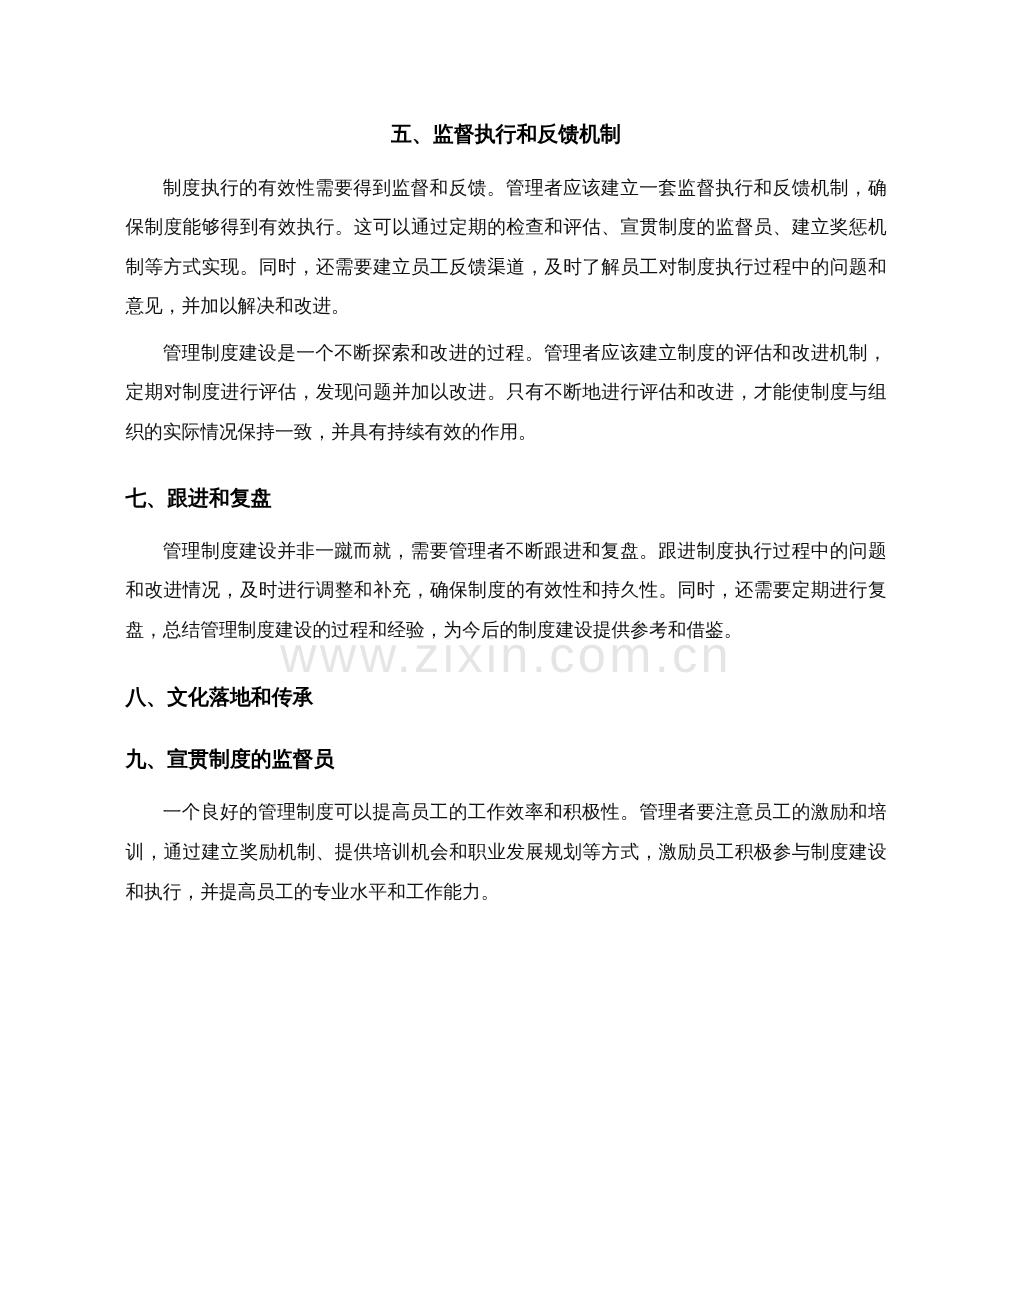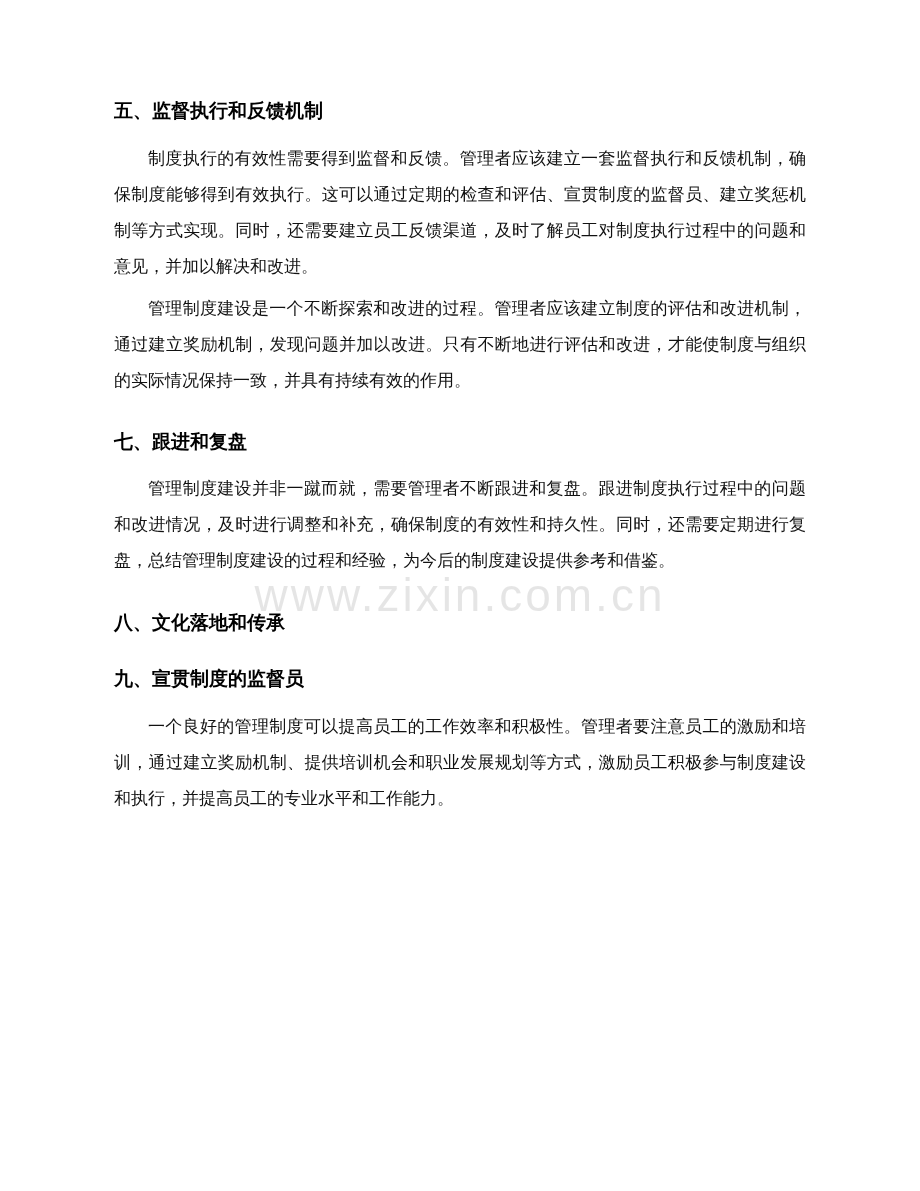--- a/index.html
+++ b/index.html
@@ -40,21 +40,21 @@
   }
   .doc-section { margin-bottom: 6px; }
   .doc-section h2 {
     font-family: "Liberation Sans", "DejaVu Sans", sans-serif;
     font-size: 19px;
     font-weight: 700;
     color: #000000;
     line-height: 1.4;
     margin: 30px 0 16px 0;
   }
-  .doc-section:first-child h2 { margin-top: 0; }
+  .doc-section:first-child h2 { margin-top: 12px; text-align: center; }
   .doc-section p {
     font-size: 17px;
     line-height: 2.12;
     text-align: justify;
     text-indent: 2em;
     color: #111111;
   }
 </style>
 </head>
 <body>
@@ -63,21 +63,21 @@
   <div class="watermark">www.zixin.com.cn</div>
 
   <div class="content">
 
     <div class="doc-section">
       <h2>五、监督执行和反馈机制</h2>
       <p>制度执行的有效性需要得到监督和反馈。管理者应该建立一套监督执行和反馈机制，确保制度能够得到有效执行。这可以通过定期的检查和评估、宣贯制度的监督员、建立奖惩机制等方式实现。同时，还需要建立员工反馈渠道，及时了解员工对制度执行过程中的问题和意见，并加以解决和改进。</p>
     </div>
 
     <div class="doc-section">
-      <p>管理制度建设是一个不断探索和改进的过程。管理者应该建立制度的评估和改进机制，通过建立奖励机制，发现问题并加以改进。只有不断地进行评估和改进，才能使制度与组织的实际情况保持一致，并具有持续有效的作用。</p>
+      <p>管理制度建设是一个不断探索和改进的过程。管理者应该建立制度的评估和改进机制，定期对制度进行评估，发现问题并加以改进。只有不断地进行评估和改进，才能使制度与组织的实际情况保持一致，并具有持续有效的作用。</p>
     </div>
 
     <div class="doc-section">
       <h2>七、跟进和复盘</h2>
       <p>管理制度建设并非一蹴而就，需要管理者不断跟进和复盘。跟进制度执行过程中的问题和改进情况，及时进行调整和补充，确保制度的有效性和持久性。同时，还需要定期进行复盘，总结管理制度建设的过程和经验，为今后的制度建设提供参考和借鉴。</p>
     </div>
 
     <div class="doc-section">
       <h2>八、文化落地和传承</h2>
     </div>

